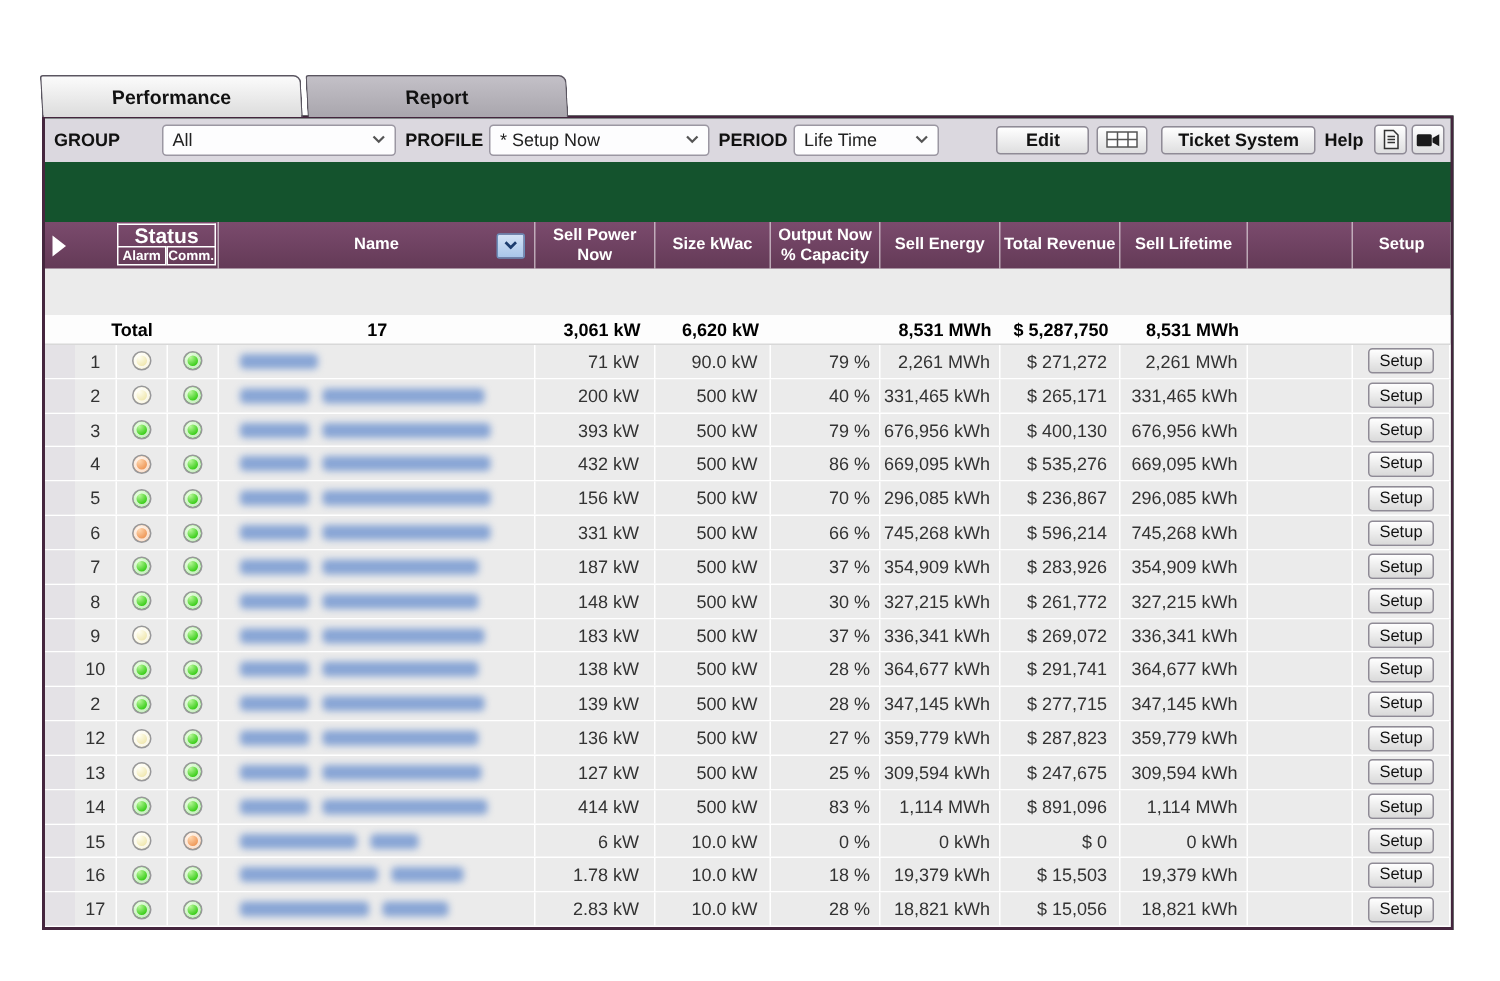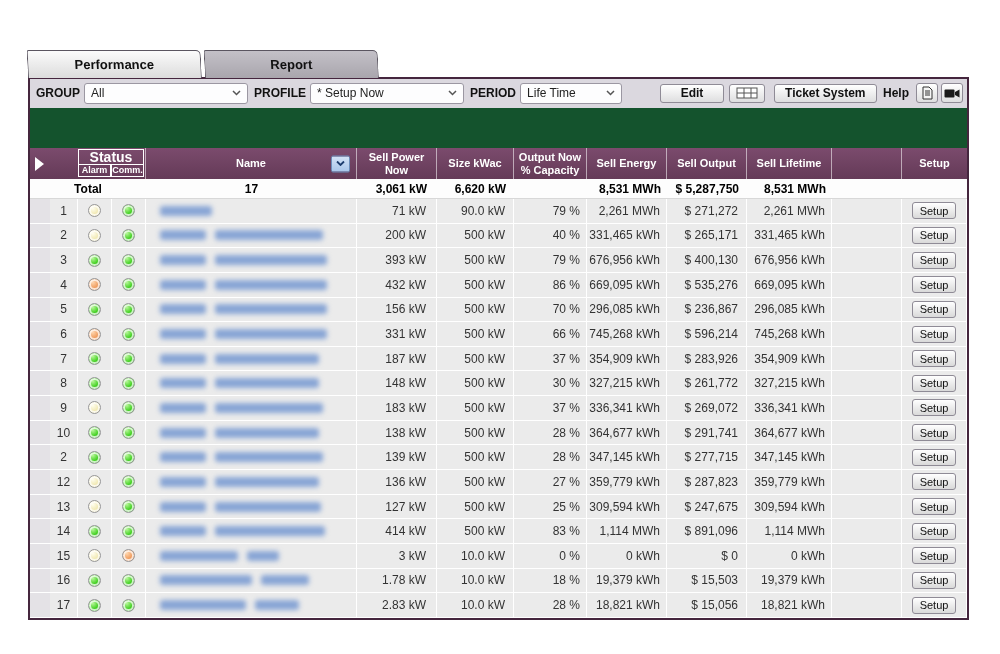--- a/index.html
+++ b/index.html
@@ -16,21 +16,21 @@
 
   
   .body{position:absolute;left:0;top:27px;right:0;bottom:0;background:#14532d;
         border:2px solid #45263e;display:flex;flex-direction:column;gap:40px;}
 
   
   .toolbar{height:26px;display:flex;align-items:center;padding:1px 4px 2px 6px;background:#dbd8df;}
   .tlabel{font-size:12px;font-weight:bold;color:#111;margin:0 4px 0 6px;white-space:nowrap;}
   .select{height:19px;background:#fdfdfe;border:1px solid #9b97a2;border-radius:3px;
           display:flex;align-items:center;justify-content:space-between;padding:0 6px;font-size:12px;color:#222;}
-  .sel-group{width:150px;} .sel-profile{width:140px;} .sel-period{width:88px;}
+  .sel-group{width:150px;margin-left:24px;} .sel-profile{width:140px;} .sel-period{width:88px;}
   .tbtn{height:19px;background:linear-gradient(#ffffff,#dededf);border:1px solid #8f8b96;border-radius:3px;
         font-size:12px;color:#111;display:flex;align-items:center;justify-content:center;
         font-family:"Liberation Sans",sans-serif;padding:0 10px;white-space:nowrap;}
   .btn-edit{width:64px;margin-left:38px;font-weight:bold;}
   .btn-grid{width:36px;margin-left:5px;padding:0;}
   .btn-ticket{margin-left:9px;font-weight:bold;}
   .help-wrap{margin-left:auto;display:flex;align-items:center;}
   .iconbtn{width:22px;height:20px;background:linear-gradient(#ffffff,#dededf);border:1px solid #8f8b96;
            border-radius:3px;display:flex;align-items:center;justify-content:center;padding:0;margin-left:3px;}
 
@@ -53,21 +53,21 @@
   .status-sub div{flex:1;border:1px solid #fff;font-size:9px;font-weight:bold;text-align:center;line-height:11px;overflow:hidden;}
   .arrow-cell{background:transparent;display:flex;align-items:center;justify-content:flex-start;border-right:none;}
   .warrow{width:0;height:0;border-left:9px solid #fff;border-top:7px solid transparent;border-bottom:7px solid transparent;margin-left:3px;}
   .name-head{position:relative;}
   .sortbtn{position:absolute;right:6px;top:50%;transform:translateY(-50%);width:17px;height:15px;
            background:linear-gradient(#d3e2f6,#a9c6ea);border:1px solid #6c8db9;border-radius:2px;
            display:flex;align-items:center;justify-content:center;}
 
   
   .trow{height:19px;background:#fdfdfd;display:flex;font-size:12px;font-weight:bold;color:#000;flex:none;
-        border-bottom:1px solid #d8d8d8;}
+        border-bottom:1px solid #d8d8d8;margin-top:31px;}
   .tcell{box-sizing:border-box;display:flex;align-items:center;}
   .tlabel-cell{width:116px;flex:none;justify-content:center;}
   .r{justify-content:flex-end;} .c{justify-content:center;}
 
   
   .tbody{flex:1;display:flex;flex-direction:column;}
   .drow{flex:1;display:flex;background:#ebebeb;border-bottom:1px solid #fff;font-size:12px;color:#333;}
   .cell{box-sizing:border-box;border-right:1px solid #fff;display:flex;align-items:center;}
   .pr10{padding-right:10px;} .pr8{padding-right:8px;} .pr6{padding-right:6px;}
   .cell.col-arrow{border-right:none;background:#e4e2e6;}
@@ -165,21 +165,21 @@
             <span class="sortbtn">
               <svg width="9" height="6" viewBox="0 0 9 6">
                   <path d="M1 1 L4.5 4.5 L8 1" stroke="#1d3d6e" fill="none" stroke-width="1.8"></path>
                 </svg>
             </span>
           </div>
           <div class="hcell col-power">Sell Power Now</div>
           <div class="hcell col-size">Size kWac</div>
           <div class="hcell col-pct">Output Now % Capacity</div>
           <div class="hcell col-energy">Sell Energy</div>
-          <div class="hcell col-revenue">Sell Output</div>
+          <div class="hcell col-revenue">Total Revenue</div>
           <div class="hcell col-lifetime">Sell Lifetime</div>
           <div class="hcell col-blank"></div>
           <div class="hcell col-setup" style="border-right:none">Setup</div>
         </div>
 
         <div class="trow">
           <div class="tcell tlabel-cell">Total</div>
           <div class="tcell col-name c">17</div>
           <div class="tcell col-power r pr10">3,061 kW</div>
           <div class="tcell col-size r pr8">6,620 kW</div>
@@ -563,21 +563,21 @@
               </div>
               <div class="cell col-comm c">
                 <span class="light orange"></span>
               </div>
               <div class="cell col-name">
                 <span class="nameblobs">
                   <span class="blob" style="width: 78px;"></span>
                   <span class="blob" style="width: 32px;"></span>
                 </span>
               </div>
-              <div class="cell col-power r pr10">3 kW</div>
+              <div class="cell col-power r pr10">6 kW</div>
               <div class="cell col-size r pr8">10.0 kW</div>
               <div class="cell col-pct r pr6">0 %</div>
               <div class="cell col-energy r pr6">0 kWh</div>
               <div class="cell col-revenue r pr8">$ 0</div>
               <div class="cell col-lifetime r pr6">0 kWh</div>
               <div class="cell col-blank"></div>
               <div class="cell col-setup c">
                 <button class="setupbtn">Setup</button>
               </div>
             </div>

